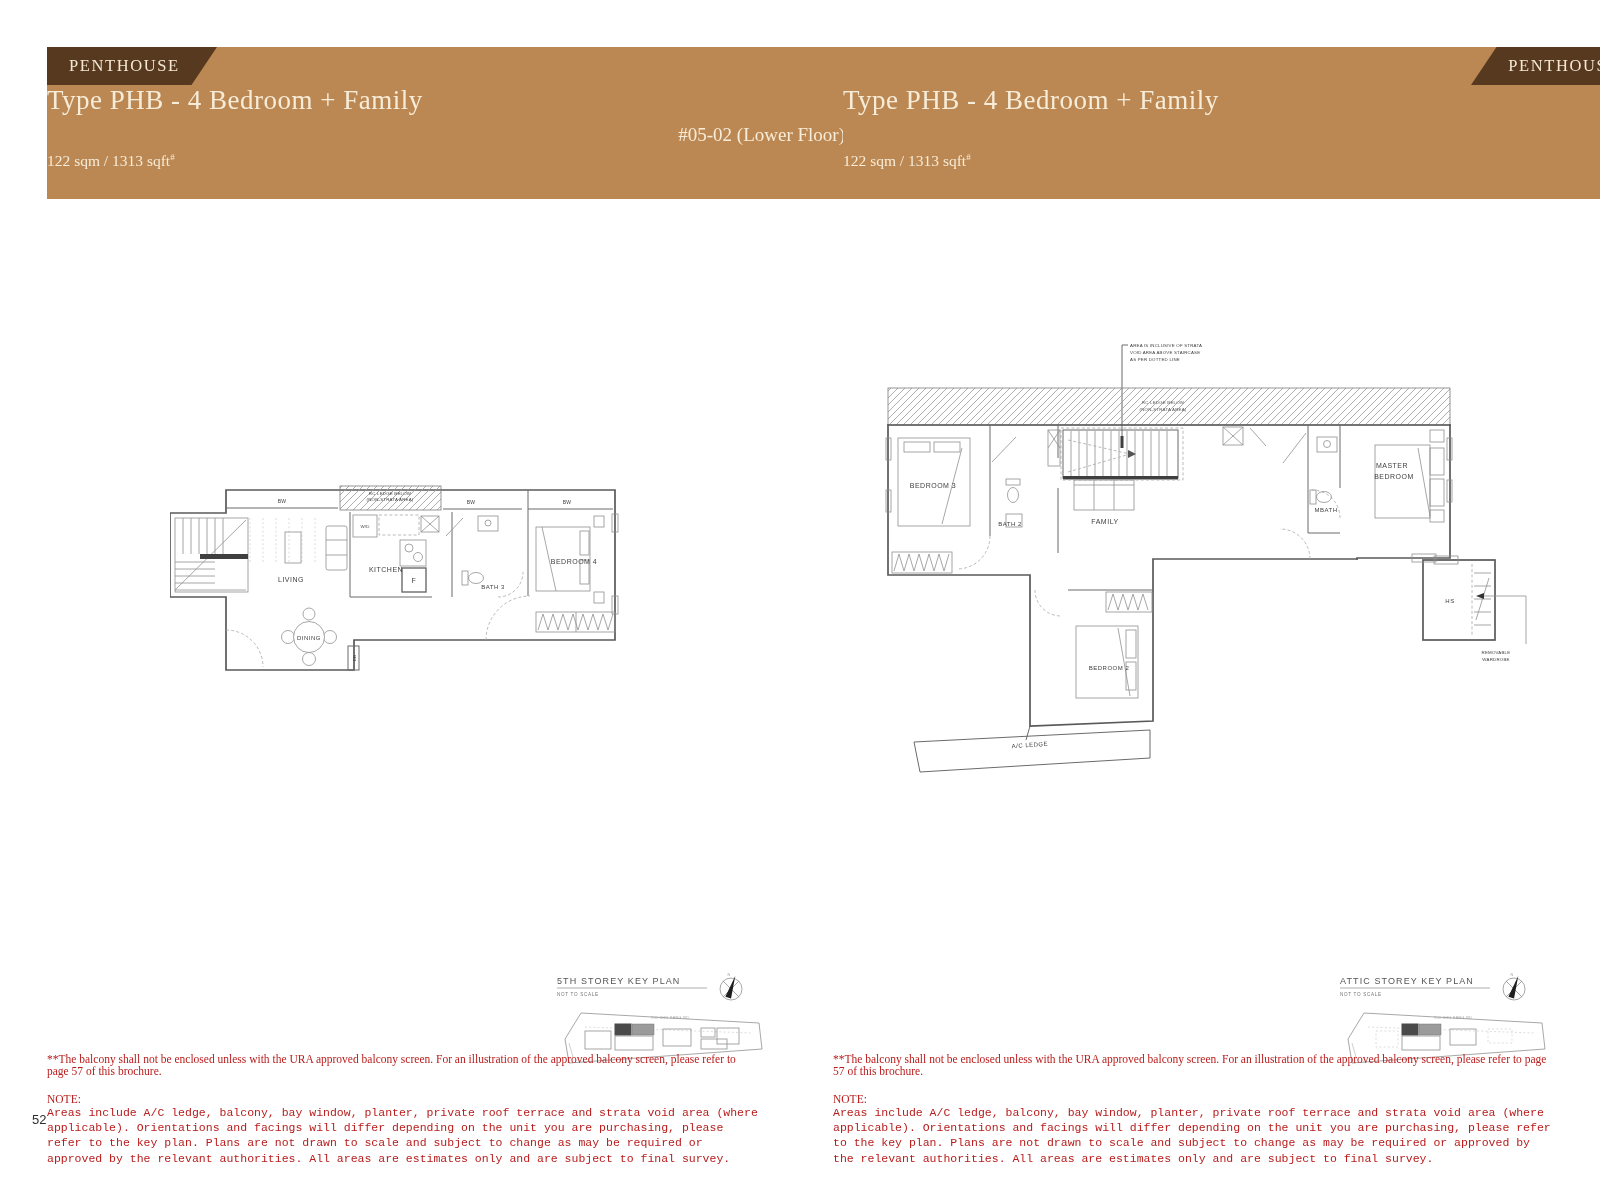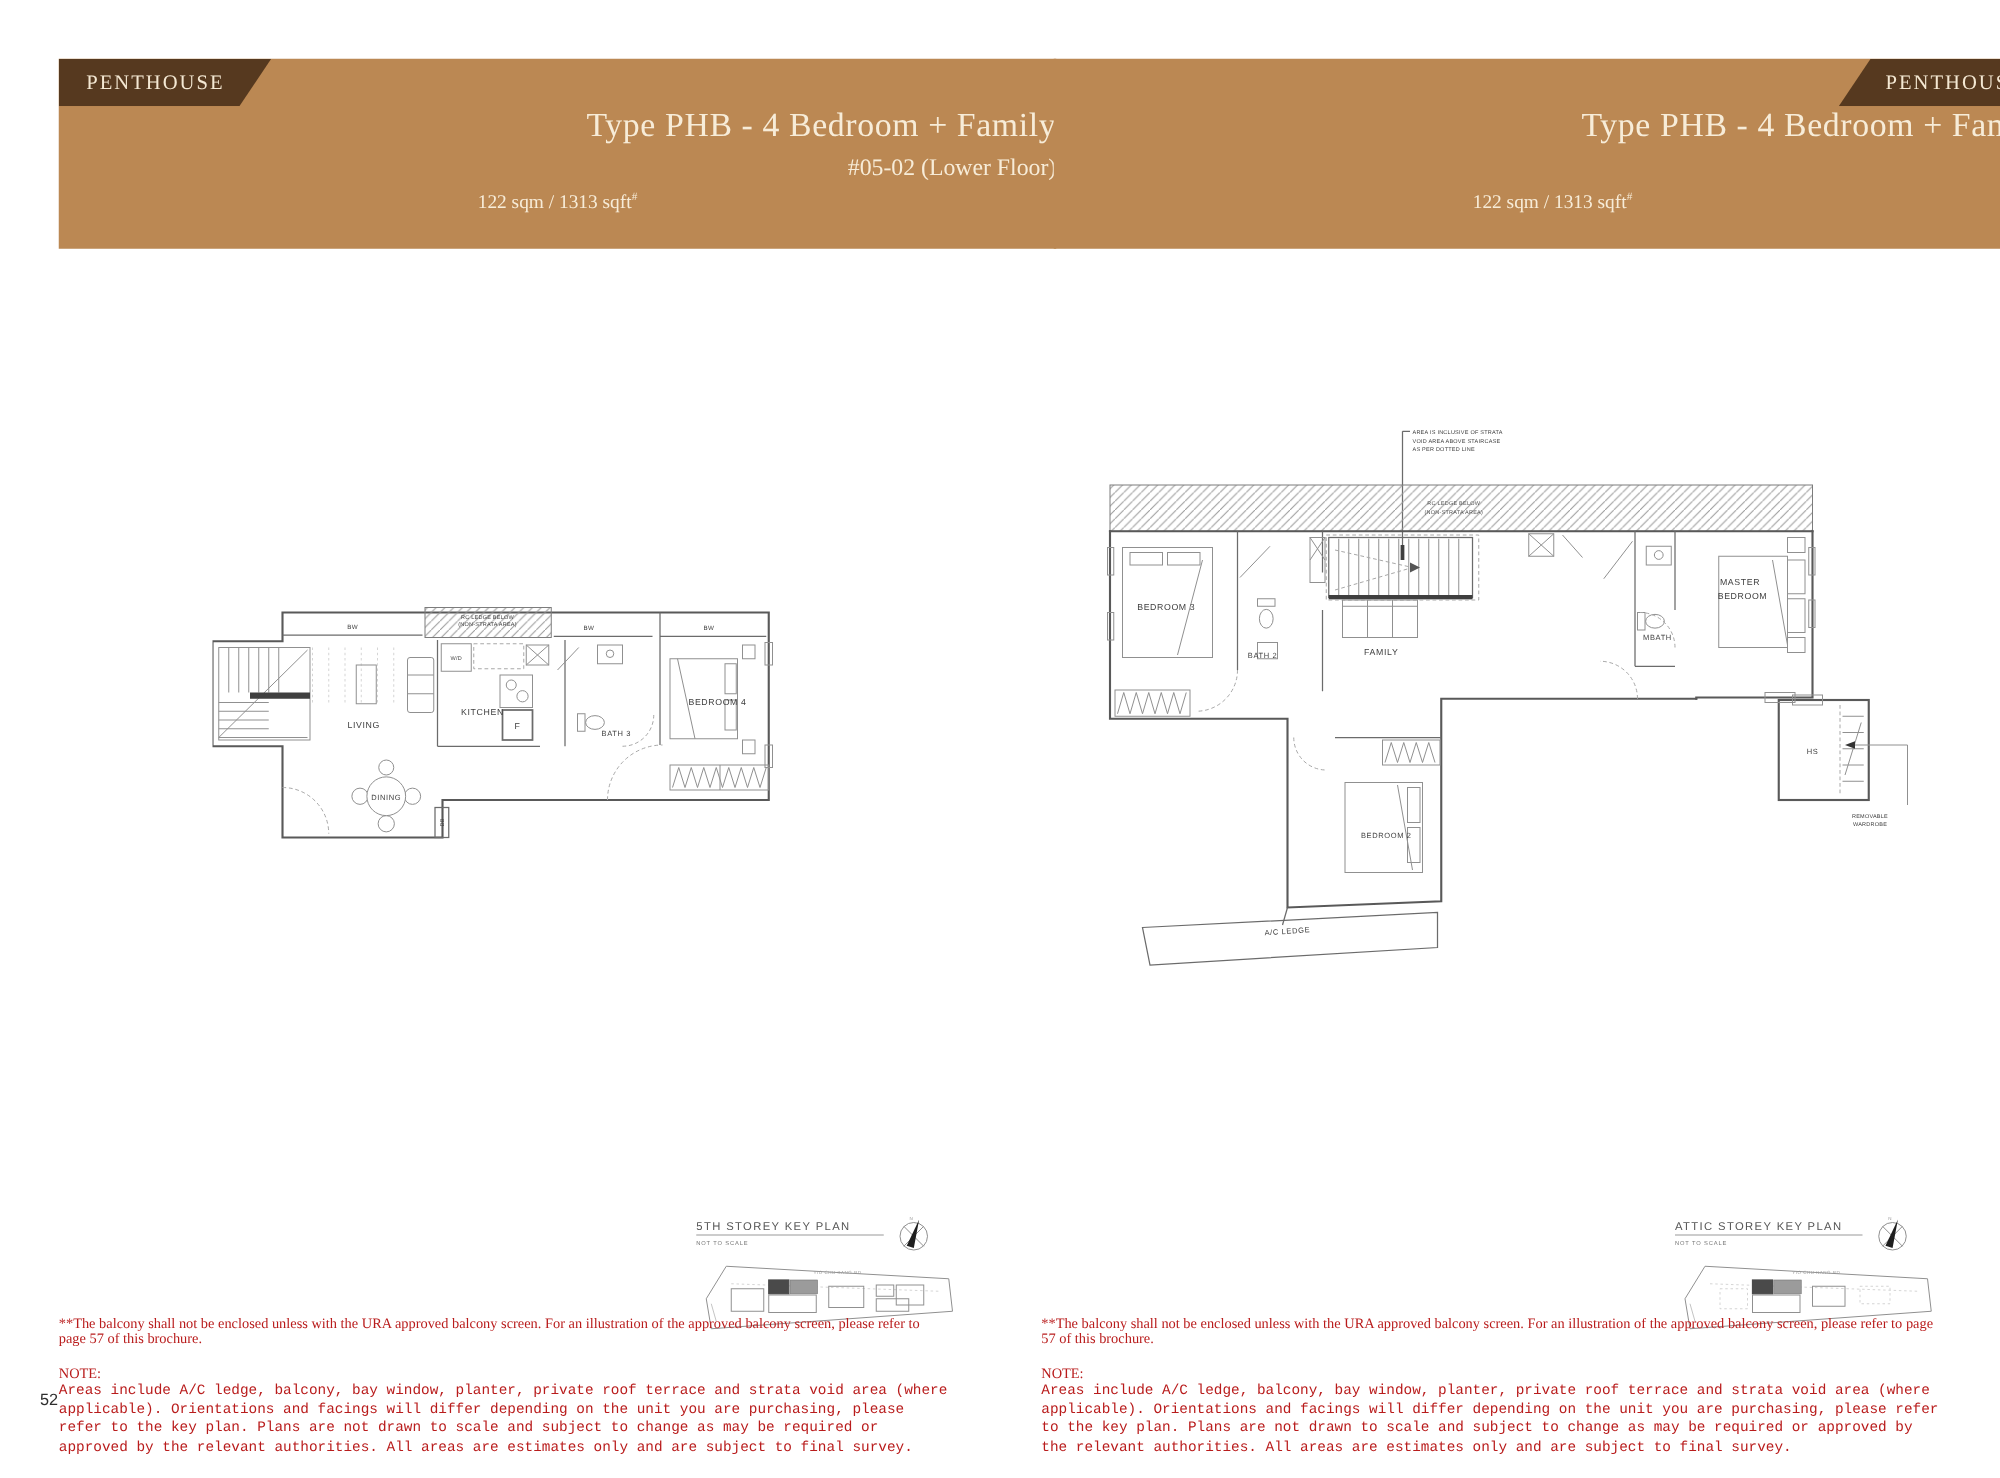--- a/index.html
+++ b/index.html
@@ -12,23 +12,23 @@
   .panel-left{left:47px;width:713px;}
   .panel-right{left:833px;width:722px;}
 
   
   .band{position:absolute;top:0;width:798px;height:152px;background:var(--band_bg);color:var(--band_text);}
   .panel-right .band{left:10px;}
   .tab{position:absolute;top:0;height:38px;width:170px;box-sizing:border-box;background:var(--tab_bg);
        display:flex;align-items:center;font-size:16.5px;letter-spacing:1.6px;color:#f4e8d3;}
   .tab-left{left:0;padding-left:22px;clip-path:polygon(0 0,100% 0,85% 100%,0 100%);}
   .tab-right{right:0;justify-content:flex-end;padding-right:22px;clip-path:polygon(15% 0,100% 0,100% 100%,0 100%);}
-  .band-title{position:absolute;top:38px;left:0;right:0;text-align:right;font-size:27px;letter-spacing:.5px;}
+  .band-title{position:absolute;top:38px;left:0;right:0;text-align:left;font-size:27px;letter-spacing:.5px;}
   .band-unit{position:absolute;top:77px;left:0;right:0;text-align:right;font-size:19px;}
-  .band-area{position:absolute;top:105px;left:0;right:0;text-align:center;font-size:15.5px;}
+  .band-area{position:absolute;top:105px;left:0;right:0;font-size:15.5px;}
   .band-area sup{font-size:9px;}
 
   .plan{position:absolute;}
   .plan-lower{left:123px;top:429px;width:472px;height:208px;}
   .plan-upper{left:45px;top:291px;width:680px;height:440px;}
   .keyplan{position:absolute;top:903px;width:215px;height:100px;margin-top:23px;}
   .panel-left .keyplan{left:508px;}
   .panel-right .keyplan{left:505px;}
 
   

